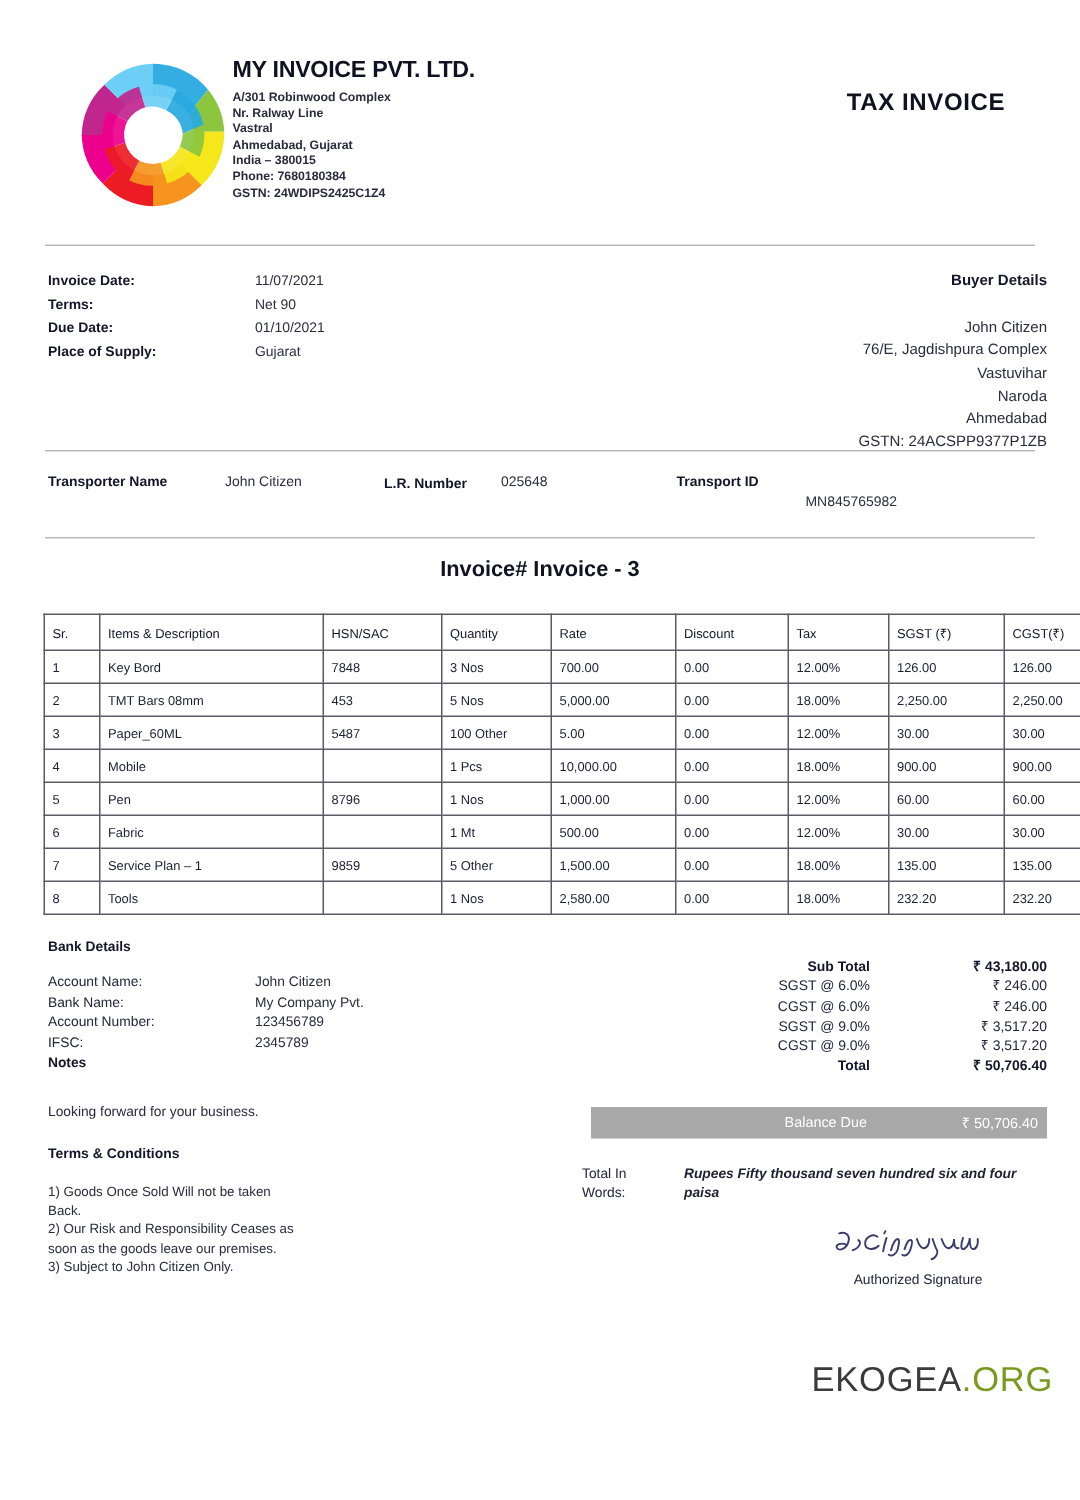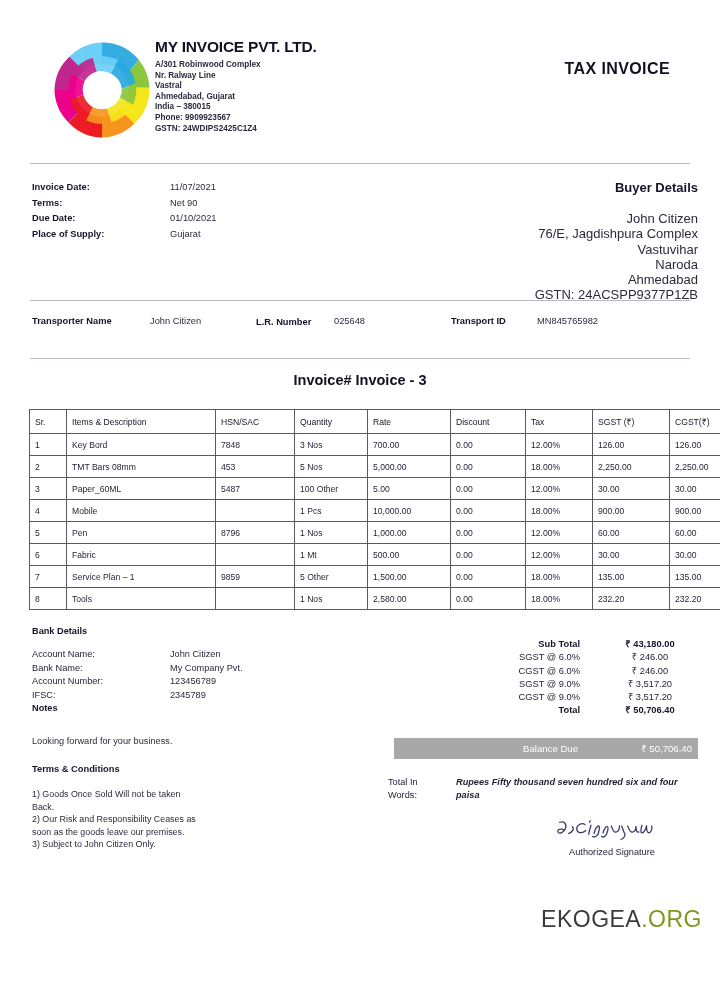--- a/index.html
+++ b/index.html
@@ -86,21 +86,21 @@
     width: 138px;
     font-weight: bold;
     color: #15152a;
   }
   .meta-value { color: #2b2b3d; }
 
   .meta-right {
     position: absolute;
     right: 22px; top: 180px;
     text-align: right;
-    font-size: 13px;
+    font-size: 10px;
     line-height: 15.2px;
     color: #2b2b3d;
   }
   .buyer-title {
     font-weight: bold;
     color: #15152a;
     margin-bottom: 16px;
   }
 
   
@@ -111,21 +111,21 @@
     font-size: 9.3px;
   }
   .tp-cell { position: absolute; top: 0; }
   .tp-lbl { font-weight: bold; color: #15152a; }
   .tp-val { color: #2b2b3d; }
   .tp-1 { left: 0; }
   .tp-2 { left: 118px; }
   .tp-3 { left: 224px; width: 60px; line-height: 12.5px; }
   .tp-4 { left: 302px; }
   .tp-5 { left: 382px; margin-left: 37px; }
-  .tp-6 { left: 505px; }
+  .tp-6 { left: 505px; margin-top: 13px; }
 
   
   .inv-no {
     position: absolute;
     left: 0; top: 372px;
     width: 720px;
     text-align: center;
     font-size: 14.5px;
     font-weight: bold;
     color: #111122;
@@ -223,21 +223,21 @@
     line-height: 13.3px;
   }
   .tot-lbl {
     width: 150px;
     text-align: right;
     padding-right: 22px;
     color: #24243a;
   }
   .tot-val {
     width: 96px;
-    text-align: center;
+    text-align: right;
     color: #24243a;
   }
   .tot-strong .tot-lbl, .tot-strong .tot-val { font-weight: bold; color: #15152a; }
 
   .balance-bar {
     position: absolute;
     right: 22px; top: 738px;
     width: 304px;
     height: 21px;
     background: #a8a8a8;
@@ -340,21 +340,21 @@
     </div>
 
     <div class="company-block">
       <div class="company-name">MY INVOICE PVT. LTD.</div>
       <div class="company-addr">
         <div>A/301 Robinwood Complex</div>
         <div>Nr. Ralway Line</div>
         <div>Vastral</div>
         <div>Ahmedabad, Gujarat</div>
         <div>India – 380015</div>
-        <div>Phone: 9909923567</div>
+        <div>Phone: 7680180384</div>
         <div>GSTN: 24WDIPS2425C1Z4</div>
       </div>
     </div>
 
     <div class="doc-title">TAX INVOICE</div>
   </div>
 
   <div class="hr hr1"></div>
 
   <div class="meta-left">

